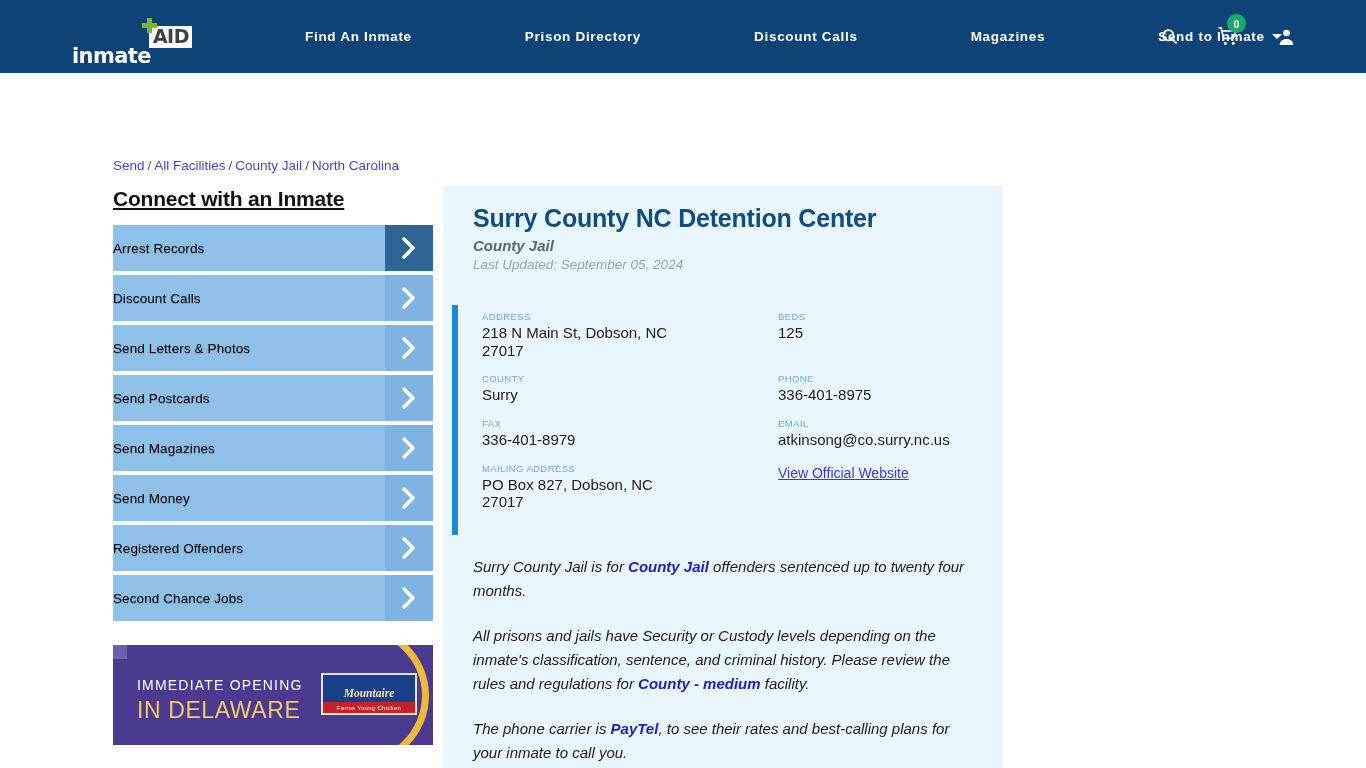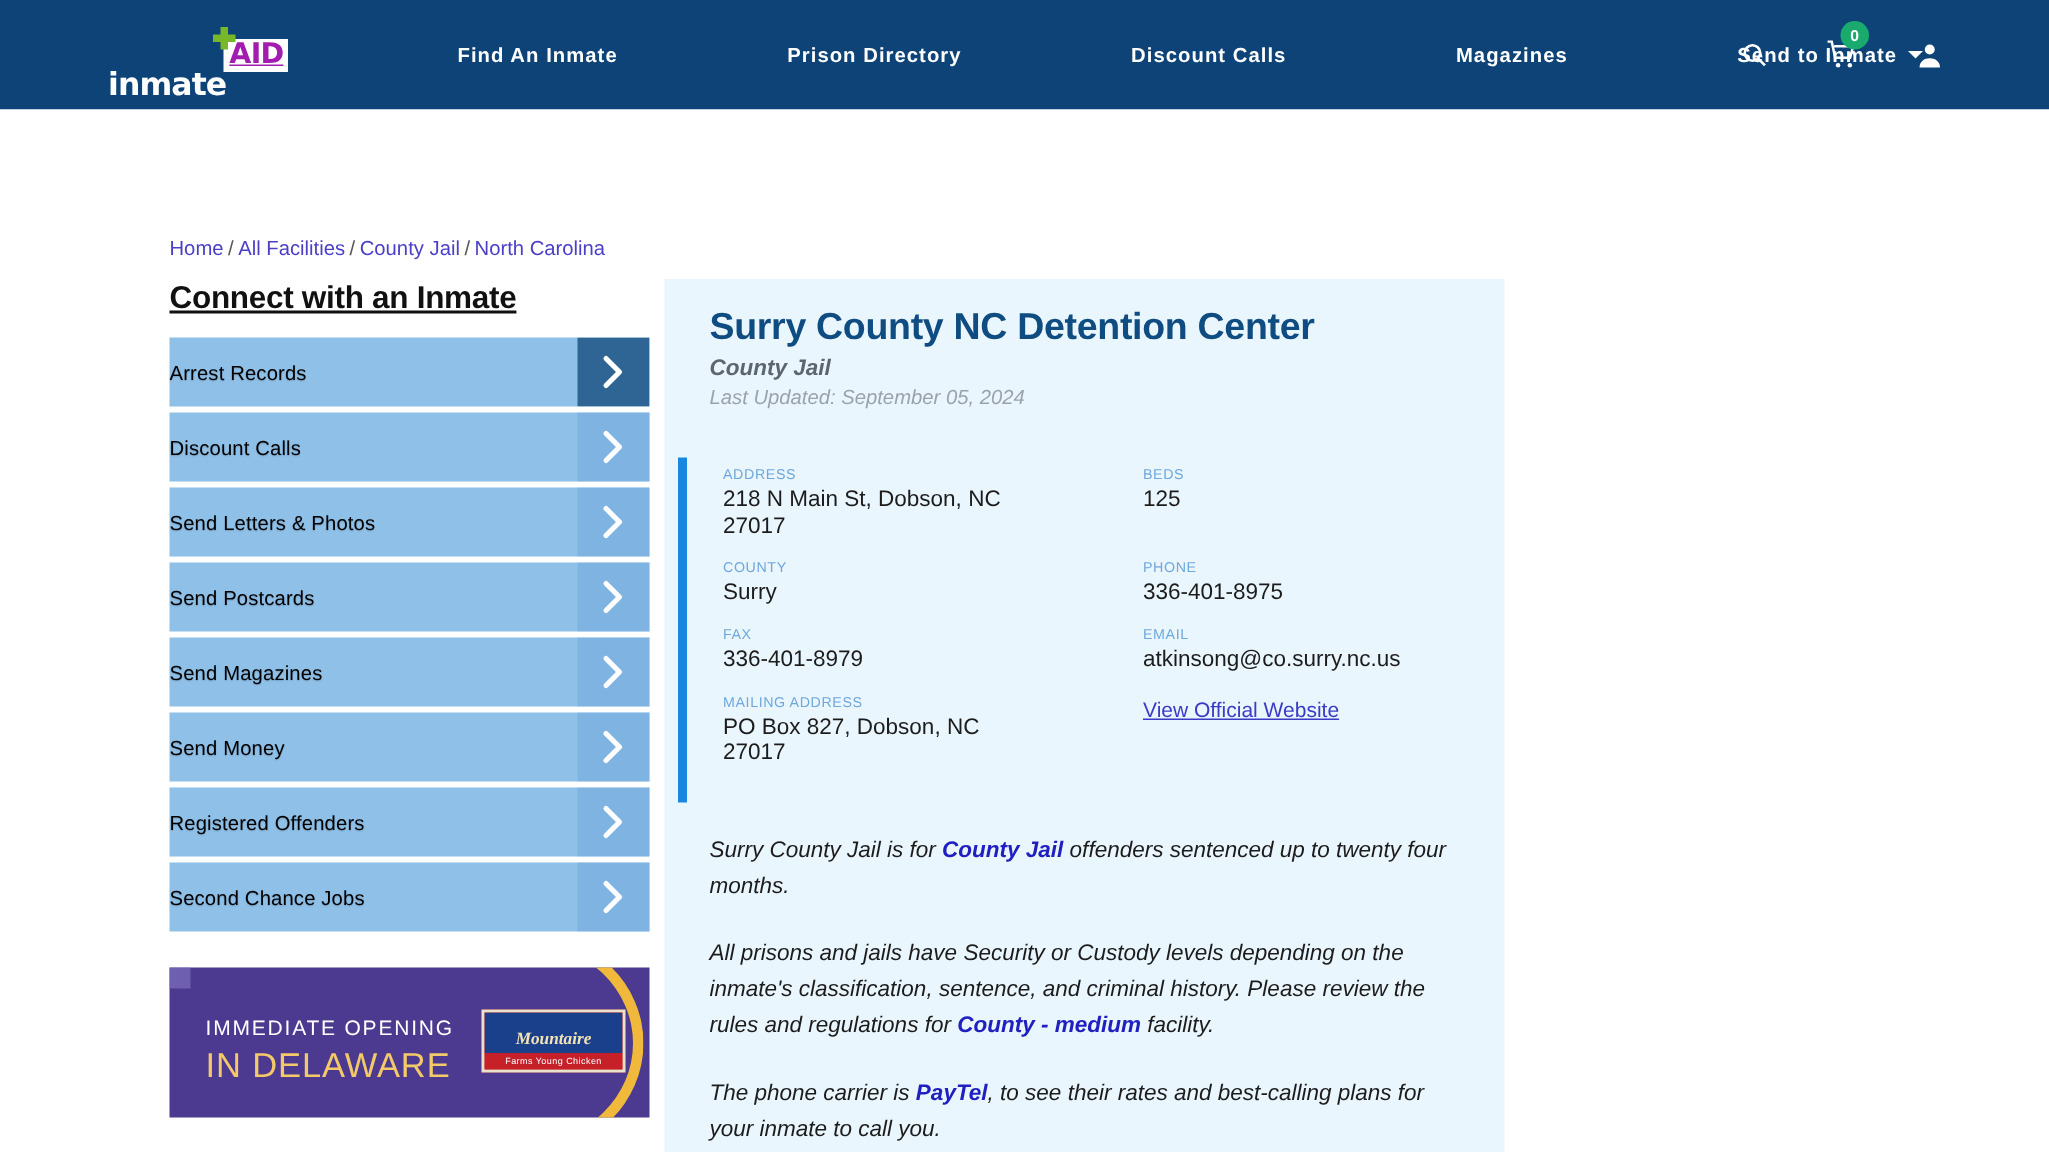--- a/index.html
+++ b/index.html
@@ -36,28 +36,27 @@
     color: #ffffff;
     letter-spacing: -0.6px;
     line-height: 1;
     font-family: "DejaVu Sans", sans-serif;
     margin-top: 39px;
   }
   .logo-aid {
     position: relative;
     margin-left: -2px;
     background: #ffffff;
-    color: #a21caf;
+    color: #404040;
     font-size: 19px;
     font-weight: bold;
     letter-spacing: -0.5px;
     padding: 1px 3px 1px 4px;
     line-height: 1.05;
     font-family: "DejaVu Sans", sans-serif;
-    text-decoration: underline;
   }
   .logo-plus {
     position: absolute;
     left: -7px;
     top: -8px;
     width: 15px;
     height: 15px;
   }
   .logo-plus::before, .logo-plus::after {
     content: "";
@@ -267,21 +266,21 @@
     font-style: italic;
     color: #9aa3ab;
   }
 
   .info-block {
     margin: 33px 0 0 9px;
     border-left: 6px solid #1787e0;
     padding: 6px 0 10px 24px;
     display: grid;
     grid-template-columns: 280px 1fr;
-    column-gap: 0;
+    column-gap: 16px;
   }
   .info-field { margin-bottom: 14px; }
   .info-label {
     font-size: 9.5px;
     color: #6fa8dc;
     letter-spacing: 0.4px;
     text-transform: uppercase;
     margin-bottom: 2px;
   }
   .info-value {
@@ -362,21 +361,21 @@
         <circle cx="12" cy="7" r="4.2"></circle>
         <path d="M3.4 22c0-4.8 3.9-7.6 8.6-7.6s8.6 2.8 8.6 7.6z"></path>
       </svg>
     </div>
   </div>
 </div>
 
 <div class="page">
 
   <div class="breadcrumb">
-    <a>Home</a><span class="sep">/</span><a>All Facilities</a><span class="sep">/</span><a>County Jail</a><span class="sep">/</span><a>North Carolina</a>
+    <a>Send</a><span class="sep">/</span><a>All Facilities</a><span class="sep">/</span><a>County Jail</a><span class="sep">/</span><a>North Carolina</a>
   </div>
 
   <div class="sidebar">
     <h2 class="sidebar-title">Connect with an Inmate</h2>
 
     <div class="side-btn active">
       <span class="label">Arrest Records</span>
       <span class="chev">
         <svg width="18" height="26" viewBox="0 0 18 26" fill="none" stroke="#ffffff" stroke-width="3.4" stroke-linecap="round" stroke-linejoin="round">
             <polyline points="4,4 13,13 4,22"></polyline>

